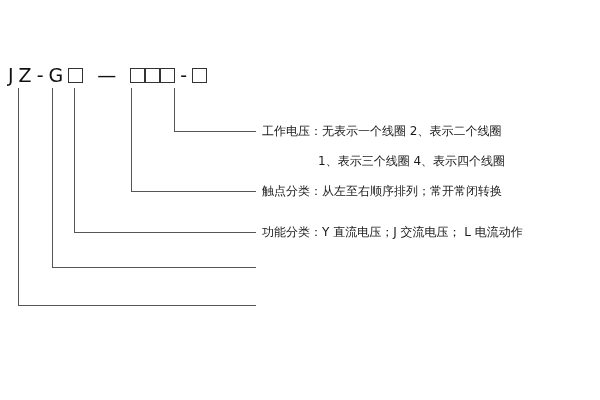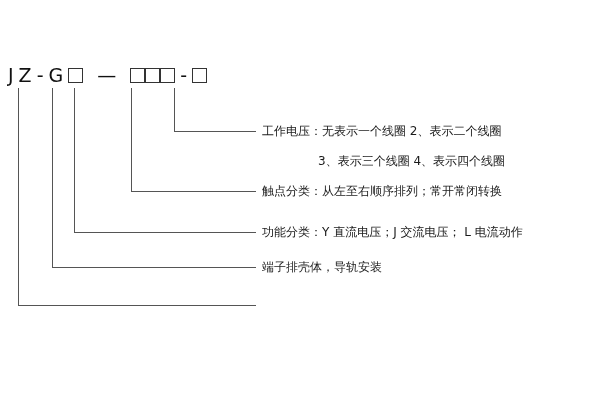--- a/index.html
+++ b/index.html
@@ -114,22 +114,21 @@
   <div class="vline" style="left:74px; top:88px; height:145px;"></div>
   <div class="hline" style="left:74px; top:232px; width:182px;"></div>
 
   <div class="vline" style="left:52px; top:88px; height:180px;"></div>
   <div class="hline" style="left:52px; top:267px; width:204px;"></div>
 
   <div class="vline" style="left:18px; top:88px; height:218px;"></div>
   <div class="hline" style="left:18px; top:305px; width:238px;"></div>
 
   <div class="label" style="left:262px; top:123px;">工作电压：无表示一个线圈    2、表示二个线圈</div>
-  <div class="label" style="left:318px; top:153px;">3、表示三个线圈  4、表示四个线圈</div>
+  <div class="label" style="left:318px; top:153px;">1、表示三个线圈  4、表示四个线圈</div>
 
   <div class="label" style="left:262px; top:224px;">功能分类：Y 直流电压；J 交流电压； L 电流动作</div>
 
   <div class="label" style="left:262px; top:183px;">触点分类：从左至右顺序排列；常开常闭转换</div>
 
-  <div class="label" style="left:262px; top:259px;">端子排壳体，导轨安装</div>
 
 
 </div>
 
 </body></html>

